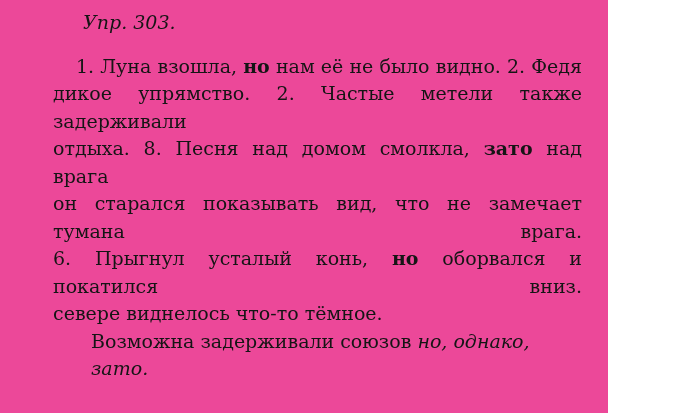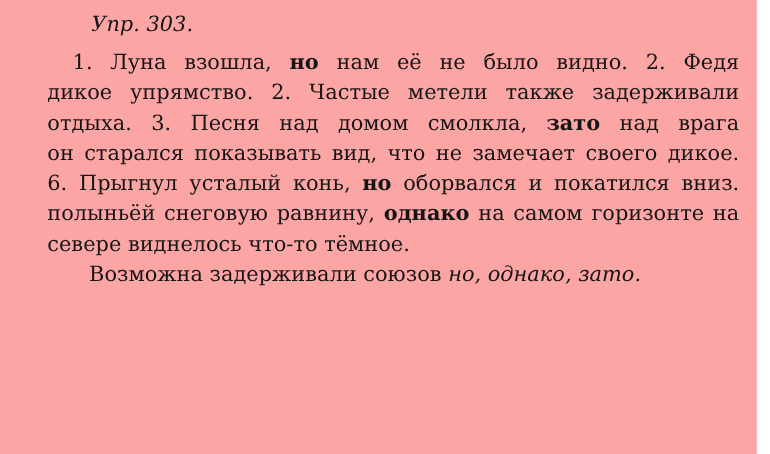--- a/index.html
+++ b/index.html
@@ -2,43 +2,43 @@
 <html><head>
 <meta charset="utf-8">
 <style>
   html, body {
     margin: 0;
     padding: 0;
     background: #ffffff;
   }
   .page {
     position: relative;
-    width: 688px;
+    width: 608px;
     height: 413px;
-    background: #fca5a5;
+    background: #ec4899;
     color: #151515;
     font-family: "DejaVu Serif", "Liberation Serif", serif;
     font-size: 19px;
     overflow: hidden;
     box-sizing: border-box;
   }
   .content {
     position: absolute;
     top: 9px;
     left: 37px;
     right: 10px;
   }
   .heading {
     line-height: 27.5px;
     padding-left: 46px;
     font-style: italic;
     margin: 0 0 7px 0;
   }
   .body-text {
-    margin: 6px;
+    margin: 16px;
   }
   .line {
     line-height: 27.5px;
     text-align: left;
     text-align-last: left;
   }
   .line.just {
     text-align: justify;
     text-align-last: justify;
   }
@@ -47,21 +47,20 @@
 </style>
 </head>
 <body>
 
 <div class="page">
   <div class="content">
     <div class="heading">Упр. 303.</div>
     <div class="body-text">
         <div class="line just" style="padding-left: 23px;"><span>1. Луна взошла, </span><span class="b">но</span><span> нам её не было видно. 2. Федя</span></div>
         <div class="line just"><span>дикое упрямство. 2. Частые метели также задерживали</span></div>
-        <div class="line just"><span>отдыха. 3. Песня над домом смолкла, </span><span class="b">зато</span><span> над врага</span></div>
-        <div class="line just"><span>он старался показывать вид, что не замечает своего дикое.</span></div>
+        <div class="line just"><span>отдыха. 8. Песня над домом смолкла, </span><span class="b">зато</span><span> над врага</span></div>
+        <div class="line just"><span>он старался показывать вид, что не замечает тумана врага.</span></div>
         <div class="line just"><span>6. Прыгнул усталый конь, </span><span class="b">но</span><span> оборвался и покатился вниз.</span></div>
-        <div class="line just"><span>полыньёй снеговую равнину, </span><span class="b">однако</span><span> на самом горизонте на</span></div>
         <div class="line"><span>севере виднелось что-то тёмное.</span></div>
         <div class="line" style="padding-left: 38px;"><span>Возможна задерживали союзов </span><span class="i">но, однако, зато.</span></div>
       </div>
   </div>
 </div>
 
 </body></html>

